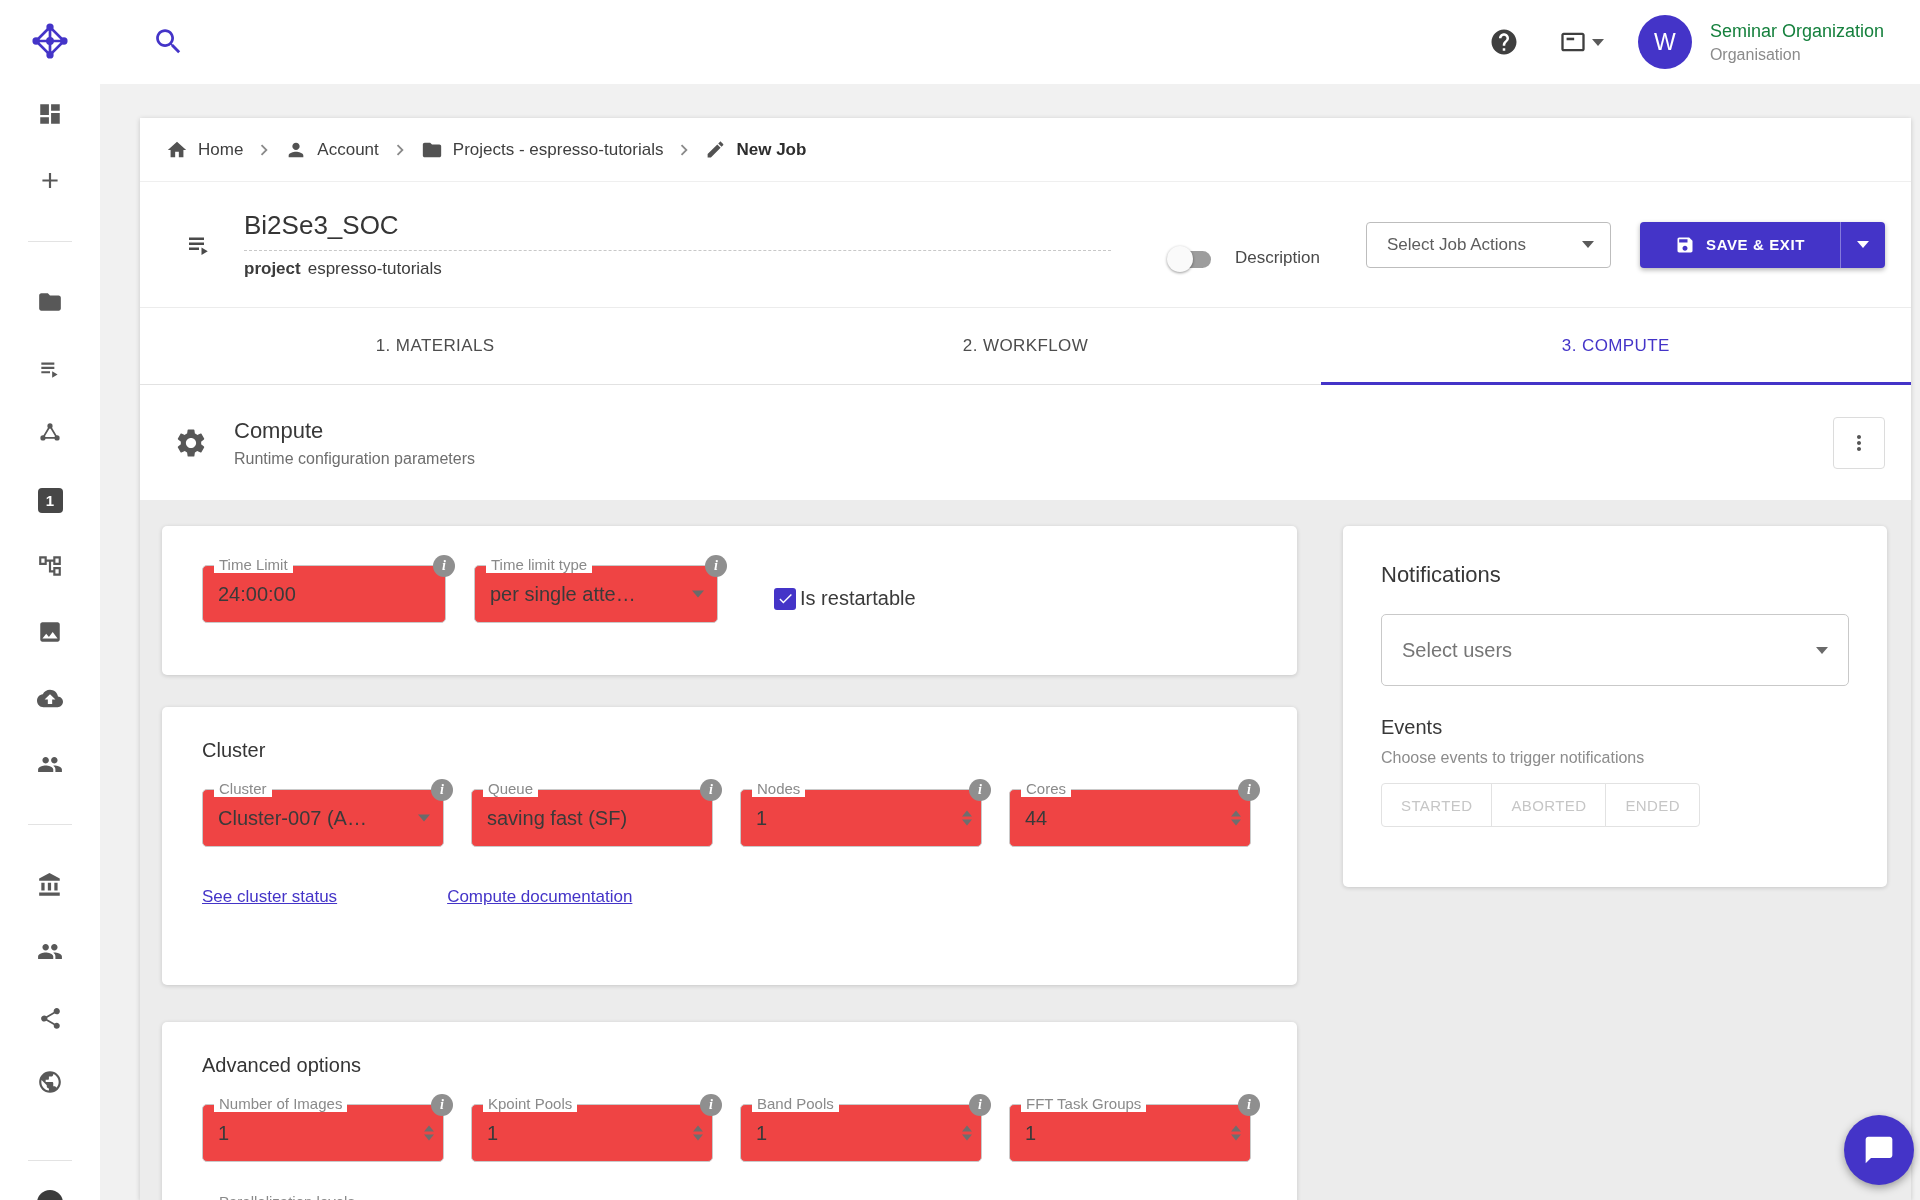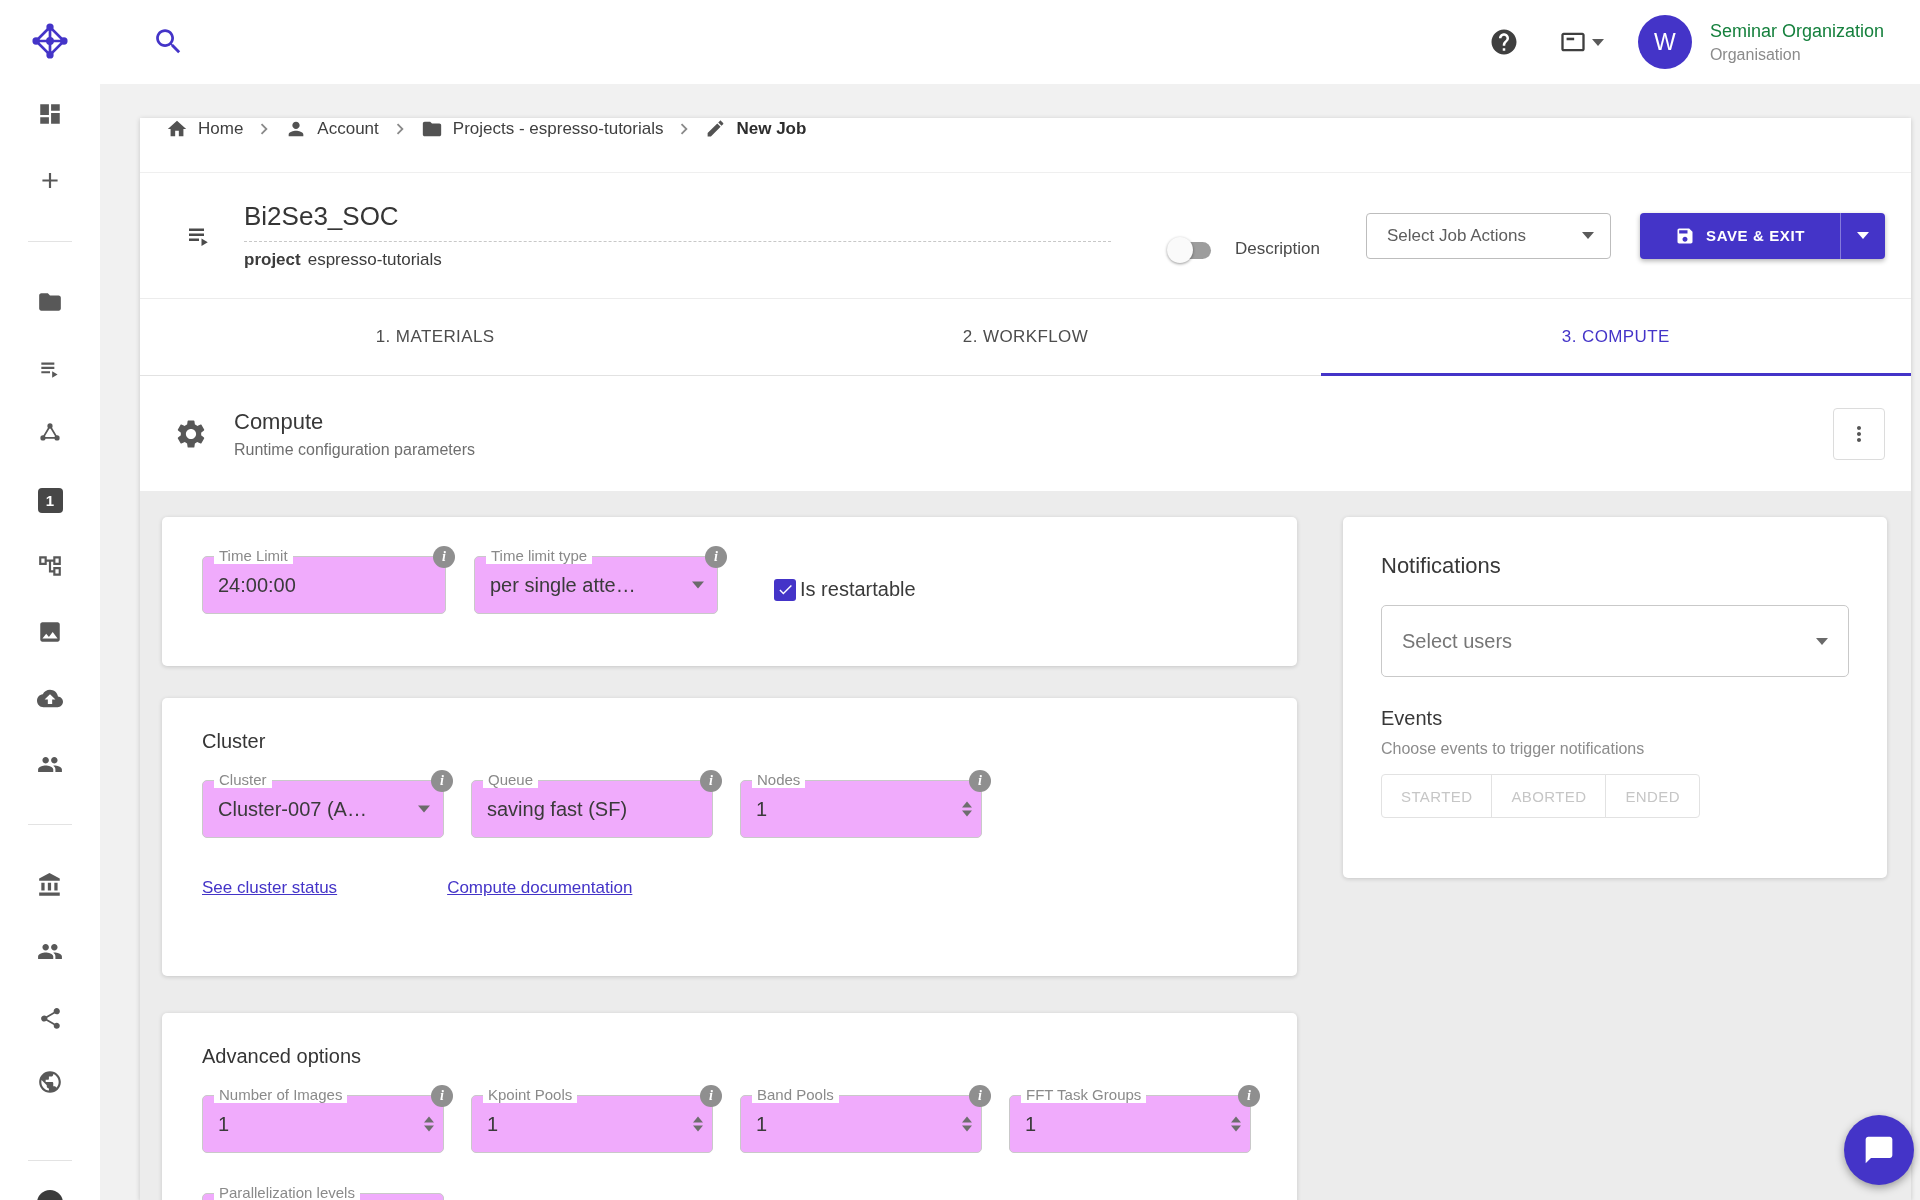--- a/index.html
+++ b/index.html
@@ -31,21 +31,21 @@
   .side-item{position:absolute;left:37px;width:26px;height:26px;color:#585858;display:flex;align-items:center;justify-content:center;}
   .side-div{position:absolute;left:28px;width:44px;height:1px;background:#e3e3e3;}
   .one-badge{width:25px;height:25px;border-radius:4px;background:#474747;position:relative;}
   .one-badge::after{content:"1";position:absolute;left:0;top:0;right:0;bottom:0;display:flex;align-items:center;justify-content:center;color:#fff;font-size:15px;font-weight:700;}
   .partial-circle{width:26px;height:26px;border-radius:50%;background:#3c3c3c;}
 
   
   .panel{position:absolute;left:140px;top:118px;width:1771px;height:1082px;background:#fff;
     box-shadow:0 1px 5px rgba(0,0,0,.18);overflow:hidden;}
 
-  .breadcrumb{height:55px;display:flex;align-items:flex-start;padding:0 26px;border-bottom:1px solid #efefef;}
+  .breadcrumb{height:64px;display:flex;align-items:center;padding:0 26px;border-bottom:1px solid #efefef;}
   .bc-item{display:flex;align-items:center;gap:10px;font-size:17px;color:#3f3f3f;}
   .bc-item .bi{color:#525252;}
   .bc-sep{color:#8a8a8a;margin:0 10px;}
   .bc-last{font-weight:700;color:#2d2d2d;}
 
   .jobheader{height:126px;display:flex;align-items:center;padding:0 26px 0 44px;border-bottom:1px solid #ececec;}
   .burger{color:#4a4a4a;}
   .title-wrap{margin-left:30px;width:867px;}
   .page-title{font-size:26px;color:#353535;padding-bottom:9px;border-bottom:1px dashed #c8c8c8;}
   .project-line{margin-top:8px;font-size:17px;color:#3c3c3c;}
@@ -77,21 +77,21 @@
   .kebab{margin-left:auto;width:52px;height:52px;border:1px solid #dcdcdc;border-radius:4px;
     display:flex;align-items:center;justify-content:center;color:#555;background:#fff;}
 
   
   .content{height:709px;background:#ececec;display:flex;gap:46px;padding:26px 24px 0 22px;}
   .col-left{width:1135px;}
   .col-right{width:544px;}
   .card{background:#fff;border-radius:5px;box-shadow:0 1px 4px rgba(0,0,0,.16);}
 
   
-  .field{position:relative;width:244px;height:58px;border:1px solid #c9c9c9;border-radius:5px;background:#f0abfc;}
+  .field{position:relative;width:244px;height:58px;border:1px solid #c9c9c9;border-radius:5px;background:#ef4444;}
   .flabel{position:absolute;top:-10px;left:11px;background:#fff;padding:0 5px;font-size:15px;color:#8a8a8a;white-space:nowrap;}
   .fvalue{position:absolute;left:15px;right:30px;top:50%;transform:translateY(-50%);font-size:20px;color:#3a3a3a;white-space:nowrap;overflow:hidden;}
   .fcaret{position:absolute;right:13px;top:50%;transform:translateY(-50%);width:0;height:0;
     border-left:6px solid transparent;border-right:6px solid transparent;border-top:7px solid #6a6a6a;}
   .fspin{position:absolute;right:9px;top:50%;transform:translateY(-50%);display:flex;flex-direction:column;gap:3px;align-items:center;}
   .fspin .up{width:0;height:0;border-left:5px solid transparent;border-right:5px solid transparent;border-bottom:6px solid #6e6e6e;}
   .fspin .dn{width:0;height:0;border-left:5px solid transparent;border-right:5px solid transparent;border-top:6px solid #6e6e6e;}
   .info{position:absolute;right:-10px;top:-11px;width:22px;height:22px;border-radius:50%;background:#8f8f8f;}
   .info::after{content:"i";position:absolute;left:0;top:0;right:0;bottom:0;display:flex;align-items:center;justify-content:center;
     color:#fff;font-size:14px;font-family:"Liberation Serif","DejaVu Serif",serif;font-style:italic;font-weight:700;}
@@ -460,20 +460,29 @@
           </div>
           <div class="field" data-interactable="true">
             <span class="flabel" data-interactable="false">Nodes</span>
             <span class="fvalue" data-interactable="false">1</span>
             <span class="fspin" data-interactable="true">
                 <span class="up"></span>
                 <span class="dn"></span>
               </span>
             <span class="info" data-interactable="true"></span>
           </div>
+          <div class="field" data-interactable="true">
+            <span class="flabel" data-interactable="false">Cores</span>
+            <span class="fvalue" data-interactable="false">44</span>
+            <span class="fspin" data-interactable="true">
+                <span class="up"></span>
+                <span class="dn"></span>
+              </span>
+            <span class="info" data-interactable="true"></span>
+          </div>
         </div>
         <div class="links-row">
           <a class="plink" data-interactable="true">See cluster status</a>
           <a class="plink" data-interactable="true">Compute documentation</a>
         </div>
       </div>
 
       <div class="card card-adv" data-interactable="false">
         <div class="card-title" data-interactable="false">Advanced options</div>
         <div class="fields-row">

